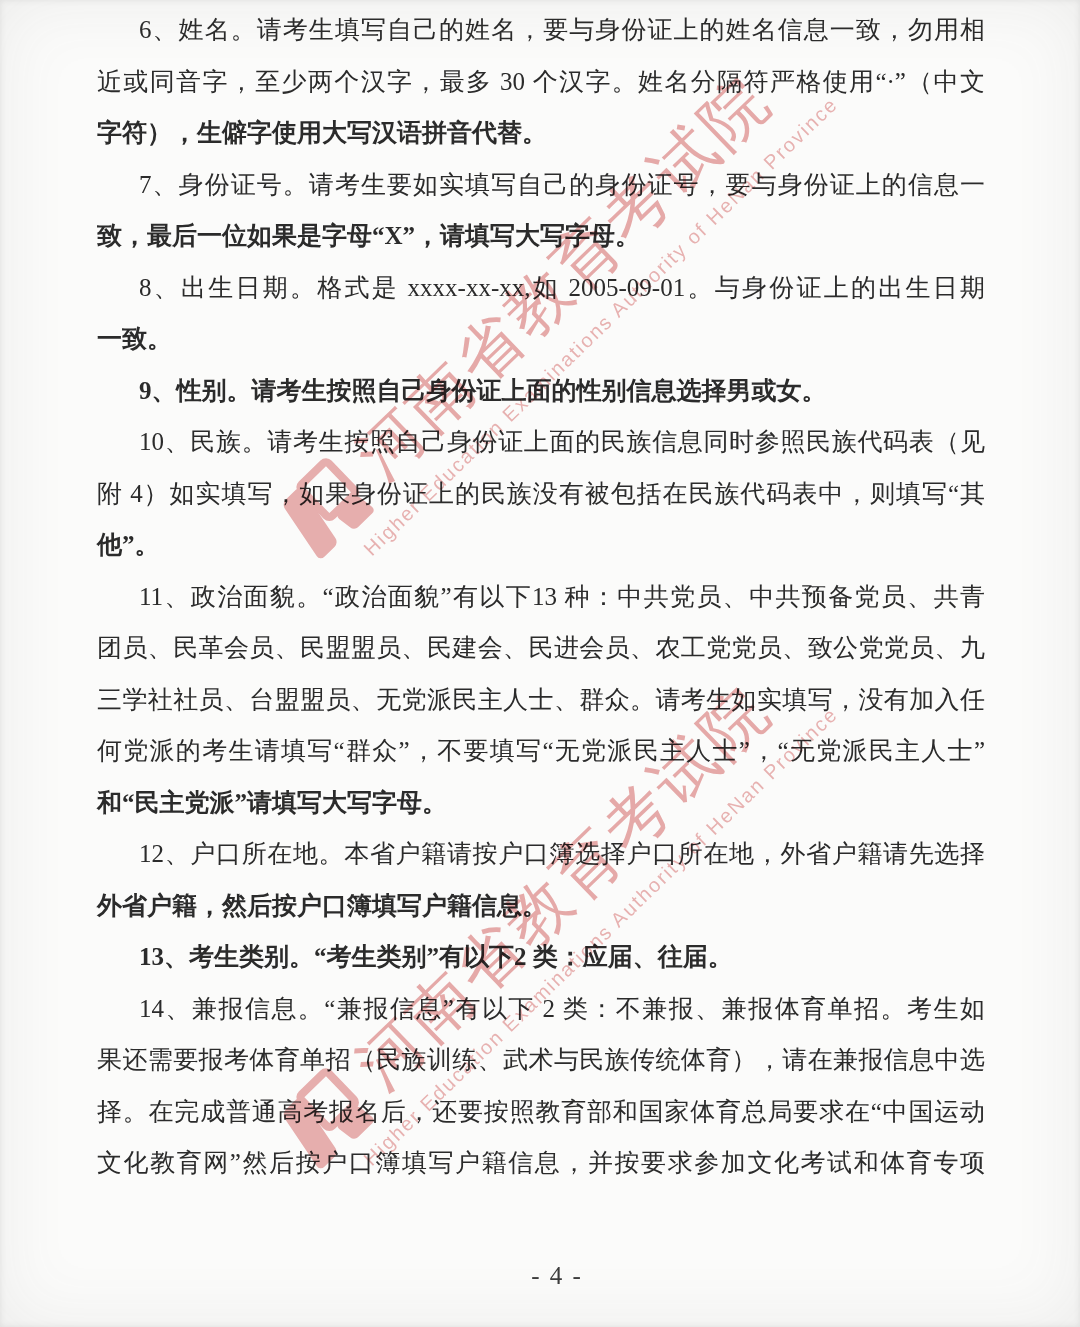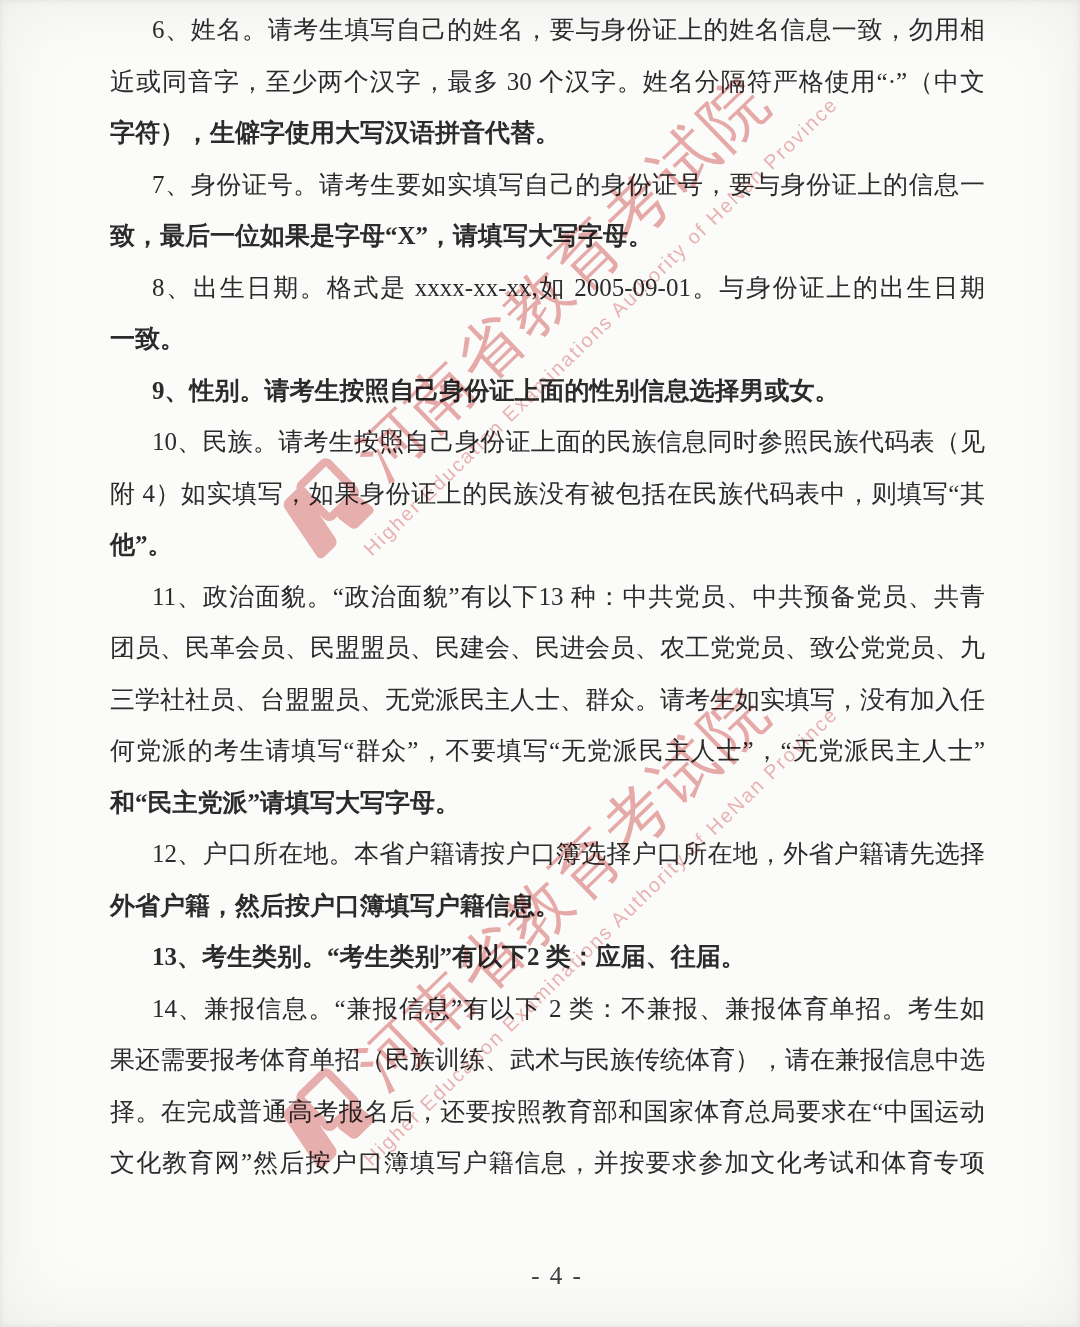--- a/index.html
+++ b/index.html
@@ -21,21 +21,20 @@
     left:97px;top:4px;
     width:888px;
     color:#2b2b2b;
     font-size:25px;
   }
   .line{
     line-height:51.5px;
     text-align:justify;
     text-align-last:justify;
     white-space:normal;
-    margin-left:13px;
   }
   .line.first{ text-indent:42px; }
   .line.last{ text-align-last:left;font-weight:bold; }
   .footer{
     position:absolute;
     top:1262px;left:0;right:0;
     padding-left:34px;
     text-align:center;
     font-size:25px;
     color:#3c3c3c;

